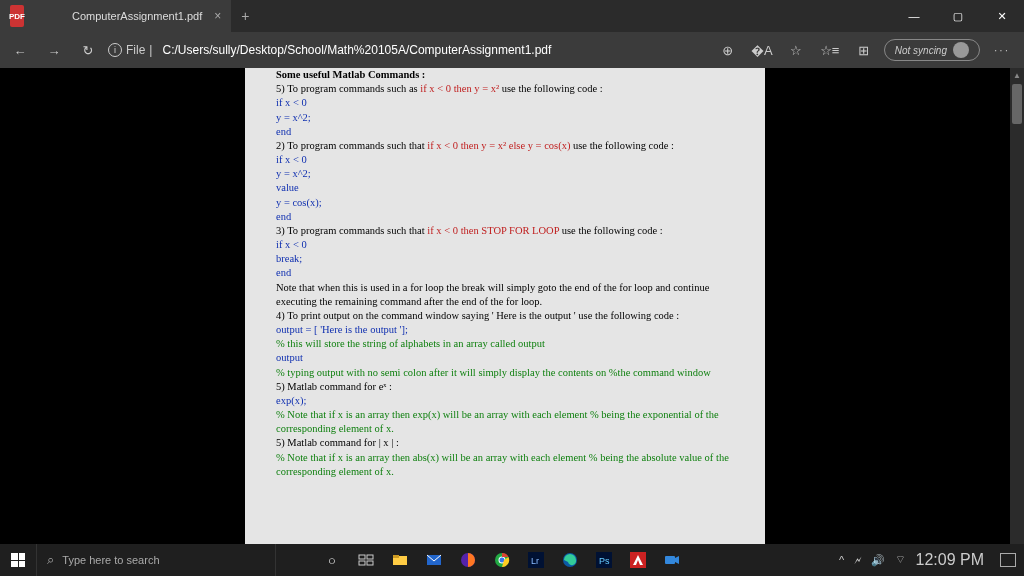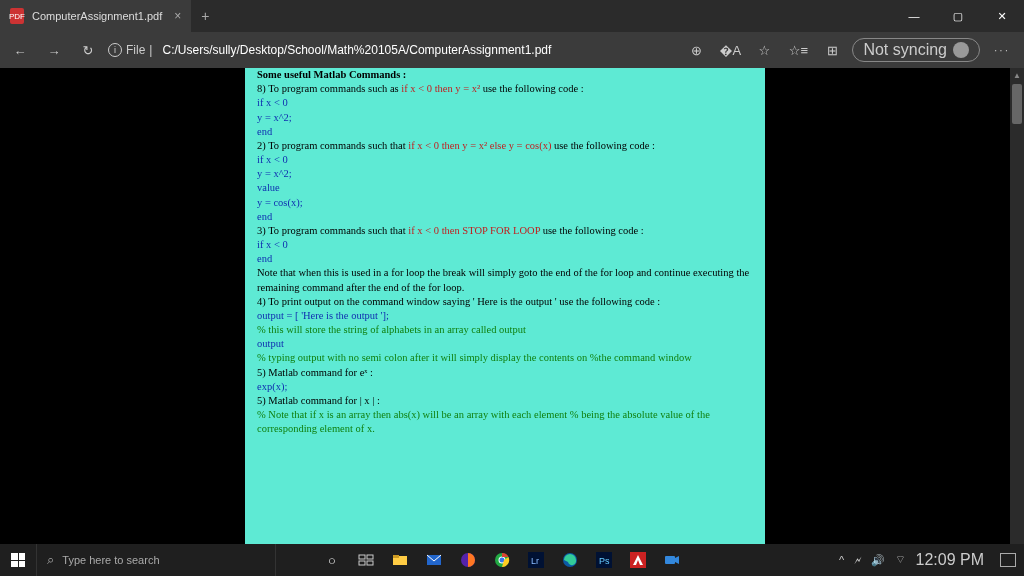--- a/index.html
+++ b/index.html
@@ -1,41 +1,41 @@
 <!DOCTYPE html>
 <html><head>
 <meta charset="utf-8">
 <style>
 * { margin: 0; padding: 0; box-sizing: border-box; }
 body { width: 1024px; height: 576px; background: #000; font-family: "Segoe UI", Arial, sans-serif; overflow: hidden; position: relative; }
 
 .titlebar { height: 32px; background: #2b2b2b; display: flex; align-items: center; color: #fff; font-size: 12px; }
 .tab { height: 32px; display: flex; align-items: center; padding: 0 10px; background: #3b3b3b; gap: 8px; }
-.tab-icon { width: 14px; height: 16px; background: #cc3333; display: inline-flex; align-items: center; justify-content: center; font-size: 8px; font-weight: normal; border-radius: 2px; }
-.tab-title { font-size: 11px; color: #ddd; }
+.tab-icon { width: 14px; height: 22px; background: #cc3333; display: inline-flex; align-items: center; justify-content: center; font-size: 8px; font-weight: bold; border-radius: 2px; }
+.tab-title { font-size: 11px; color: #ddd; margin-left: 40px; }
 .tab-close { color: #aaa; font-size: 12px; margin-left: 4px; }
 .tab-add { color: #aaa; padding: 0 10px; font-size: 14px; }
 .window-controls { margin-left: auto; display: flex; }
 .win-btn { width: 44px; height: 32px; display: flex; align-items: center; justify-content: center; color: #fff; font-size: 11px; }
 
 .toolbar { height: 36px; background: #3b3b3b; display: flex; align-items: center; color: #fff; padding: 0 6px; gap: 6px; }
 .tool-btn { width: 28px; height: 28px; display: flex; align-items: center; justify-content: center; color: #ccc; font-size: 13px; }
 .url-prefix { color: #ccc; font-size: 12px; display: flex; align-items: center; gap: 4px; }
 .info-icon { width: 14px; height: 14px; border: 1px solid #ccc; border-radius: 50%; display: inline-flex; align-items: center; justify-content: center; font-size: 9px; }
 .url-bar { flex: 1; color: #fff; font-size: 12px; padding: 0 4px; }
-.sync-btn { border: 1px solid #888; border-radius: 12px; padding: 2px 10px; font-size: 16px; color: #ccc; display: flex; align-items: center; gap: 6px; white-space: nowrap; }
+.sync-btn { border: 1px solid #888; border-radius: 12px; padding: 2px 10px; font-size: 10px; color: #ccc; display: flex; align-items: center; gap: 6px; white-space: nowrap; font-style: italic; }
 .avatar { width: 16px; height: 16px; background: #999; border-radius: 50%; }
 .dots { color: #ccc; padding: 0 8px; letter-spacing: 2px; font-size: 10px; }
 
 .viewport { position: absolute; top: 68px; left: 0; right: 0; bottom: 32px; background: #000; display: flex; }
 .scrolltrack { width: 14px; background: #2b2b2b; display: flex; flex-direction: column; }
 .scroll-arrow { height: 14px; color: #888; font-size: 8px; display: flex; align-items: center; justify-content: center; }
 .scroll-thumb { width: 10px; height: 40px; background: #666; margin: 2px auto; border-radius: 2px; }
 .page-area { flex: 1; display: flex; justify-content: center; }
-.page { width: 520px; background: #5eead4; font-family: "Times New Roman", serif; font-size: 10.5px; line-height: 1.35; padding: 0 12px; color: #000; }
+.page { width: 520px; background: #e5e5e5; font-family: "Times New Roman", serif; font-size: 10.5px; line-height: 1.35; padding: 0 31px; color: #000; }
 .page .hdr { font-weight: bold; }
 .blue { color: #1030b0; }
 .red { color: #c02020; }
 .green { color: #108010; }
 .ital { }
 
 .taskbar { position: absolute; bottom: 0; left: 0; right: 0; height: 32px; background: #1f1f1f; display: flex; align-items: center; color: #fff; font-size: 11px; }
 .start { width: 36px; height: 32px; display: flex; align-items: center; justify-content: center; }
 .win-logo { width: 14px; height: 14px; display: grid; grid-template: 1fr 1fr / 1fr 1fr; gap: 1px; }
 .win-logo span { background: #fff; }
@@ -85,41 +85,43 @@
     <span>Not syncing</span>
     <span class="avatar"></span>
   </div>
   <span class="dots">···</span>
 </div>
 
 <div class="viewport">
   <div class="page-area">
     <div class="page">
       <div class="hdr">Some useful Matlab Commands :</div>
-      <div><span>8) To program commands such as </span><span class="red">if x &lt; 0 then y = x²</span><span> use the following code :</span></div>
+      <div><span>5) To program commands such as </span><span class="red">if x &lt; 0 then y = x²</span><span> use the following code :</span></div>
       <div class="blue">if x &lt; 0</div>
       <div class="blue">y = x^2;</div>
       <div class="blue">end</div>
       <div><span>2) To program commands such that </span><span class="red">if x &lt; 0 then y = x² else y = cos(x)</span><span> use the following code :</span></div>
       <div class="blue">if x &lt; 0</div>
       <div class="blue">y = x^2;</div>
       <div class="blue">value</div>
       <div class="blue">y = cos(x);</div>
       <div class="blue">end</div>
       <div><span>3) To program commands such that </span><span class="red"> if x &lt; 0 then STOP FOR LOOP</span><span> use the following code :</span></div>
       <div class="blue">if x &lt; 0</div>
+      <div class="blue">break;</div>
       <div class="blue">end</div>
       <div class="ital">Note that when this is used in a for loop the break will simply goto the end of the for loop and continue executing the remaining command after the end of the for loop.</div>
       <div>4) To print output on the command window saying ' Here is the output ' use the following code :</div>
       <div class="blue">output = [ 'Here is the output '];</div>
       <div class="green">% this will store the string of alphabets in an array called output</div>
       <div class="blue">output</div>
       <div class="green">% typing output with no semi colon after it will simply display the contents on %the command window</div>
       <div>5) Matlab command for eˣ :</div>
       <div class="blue">exp(x);</div>
+      <div class="green">% Note that if x is an array then exp(x) will be an array with each element % being the exponential of the corresponding element of x.</div>
       <div>5) Matlab command for | x | :</div>
       <div class="green">% Note that if x is an array then abs(x) will be an array with each element % being the absolute value of the corresponding element of x.</div>
     </div>
   </div>
   <div class="scrolltrack">
     <div class="scroll-arrow">▲</div>
     <div class="scroll-thumb"></div>
   </div>
 </div>
 

